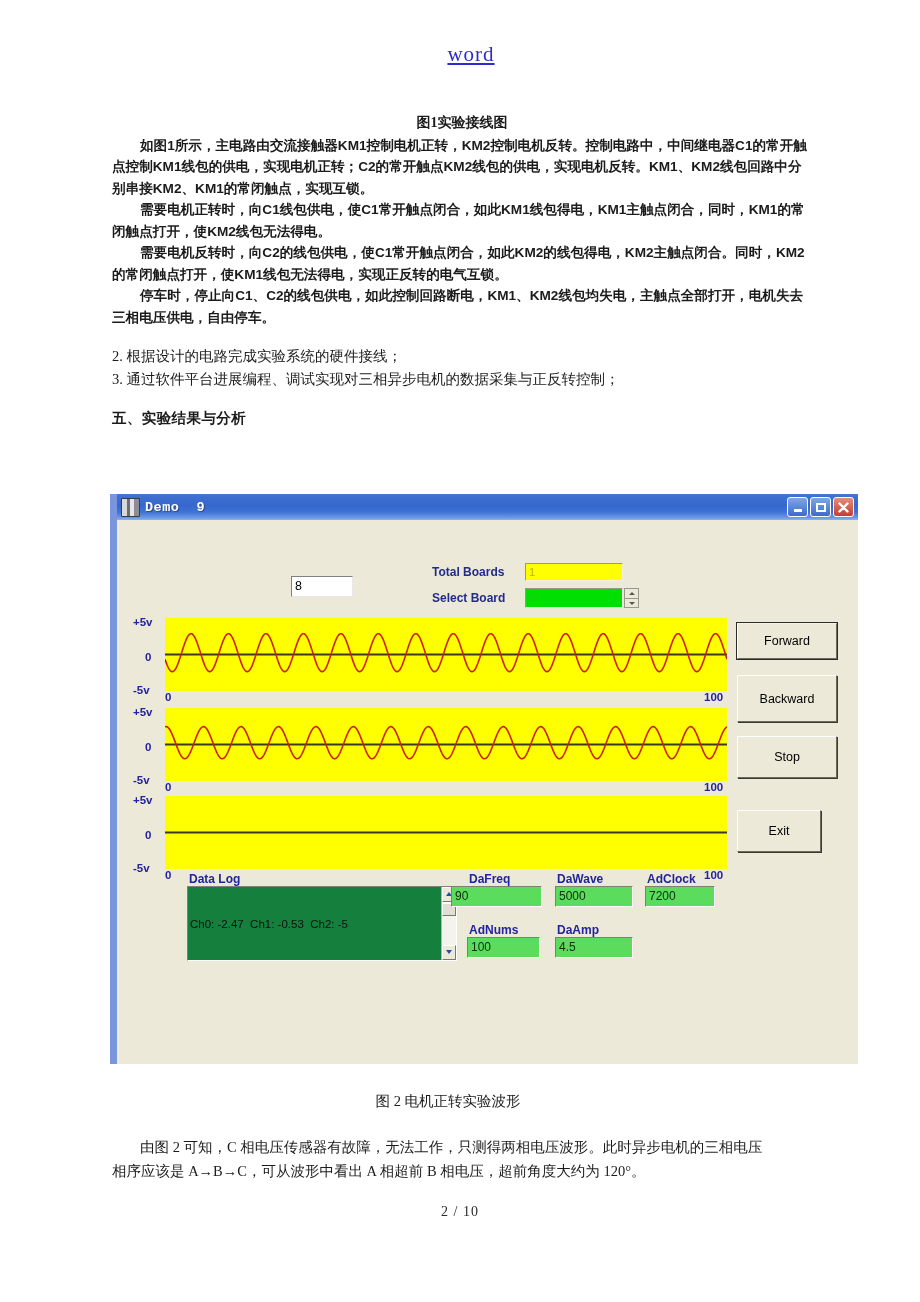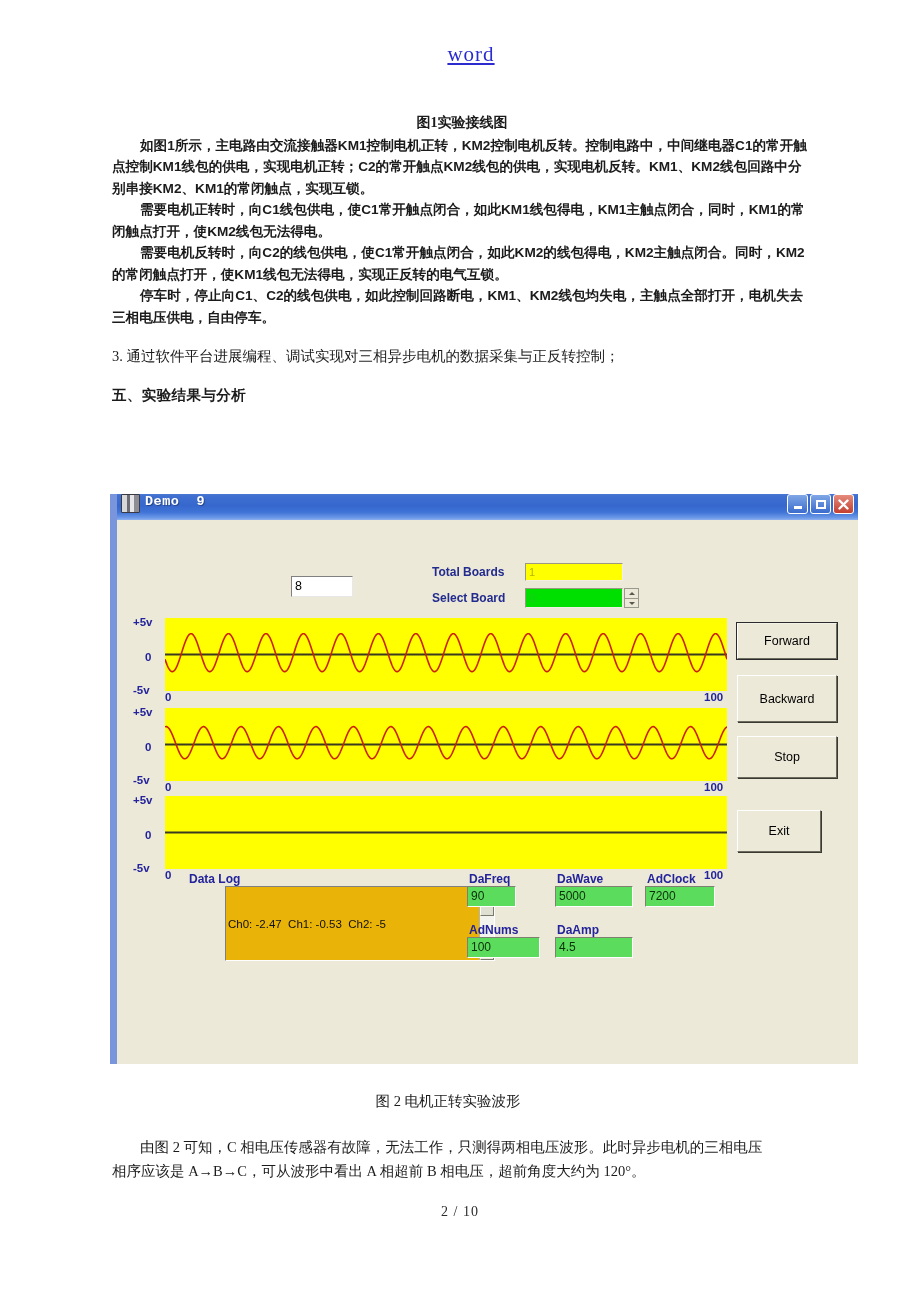--- a/index.html
+++ b/index.html
@@ -123,21 +123,21 @@
     overflow: hidden;
   }
 
   .titlebar {
     position: relative;
     height: 26px;
     background: linear-gradient(to bottom,
                 #4a78d4 0%, #3f6fd0 8%, #3667cd 45%,
                 #3f73d6 70%, #6d9ae8 92%, #8fb0ee 100%);
     display: flex;
-    align-items: flex-start;
+    align-items: center;
     padding: 0 2px 0 4px;
     box-sizing: border-box;
   }
   .tb-icon {
     width: 17px; height: 17px;
     margin-right: 5px;
     flex: 0 0 auto;
     position: relative;
     background: linear-gradient(to right, #d8d8d8 0 30%, #6c6c74 30% 48%, #e6e6ea 48% 72%, #8d8d96 72% 100%);
     border: 1px solid #3a3a46;
@@ -324,29 +324,28 @@
   .dl-label {
     position: absolute;
     font-family: "Liberation Sans", sans-serif;
     font-size: 12px;
     color: #23239c;
     font-weight: 600;
     white-space: nowrap;
   }
   .dl-box {
     position: absolute;
-    background: #eab308;
+    background: #15803d;
     border-top: 1px solid #808080;
     border-left: 1px solid #808080;
     border-right: 1px solid #ffffff;
     border-bottom: 1px solid #ffffff;
     box-sizing: border-box;
     overflow: hidden;
     display: flex;
-    margin-left: 38px;
   }
   .dl-list {
     flex: 1;
     padding: 1px 0 0 2px;
     font-family: "Liberation Sans", sans-serif;
     font-size: 11.5px;
     line-height: 14.4px;
     color: #101010;
     white-space: pre;
     overflow: hidden;
@@ -418,20 +417,21 @@
 
   <div class="watermark">word</div>
 
   <div class="doc-body">
     <div class="center-cap">图1实验接线图</div>
     <p class="p-ind">如图1所示，主电路由交流接触器KM1控制电机正转，KM2控制电机反转。控制电路中，中间继电器C1的常开触点控制KM1线包的供电，实现电机正转；C2的常开触点KM2线包的供电，实现电机反转。KM1、KM2线包回路中分别串接KM2、KM1的常闭触点，实现互锁。</p>
     <p class="p-ind">需要电机正转时，向C1线包供电，使C1常开触点闭合，如此KM1线包得电，KM1主触点闭合，同时，KM1的常闭触点打开，使KM2线包无法得电。</p>
     <p class="p-ind">需要电机反转时，向C2的线包供电，使C1常开触点闭合，如此KM2的线包得电，KM2主触点闭合。同时，KM2的常闭触点打开，使KM1线包无法得电，实现正反转的电气互锁。</p>
     <p class="p-ind">停车时，停止向C1、C2的线包供电，如此控制回路断电，KM1、KM2线包均失电，主触点全部打开，电机失去三相电压供电，自由停车。</p>
     <div class="spacer-md"></div>
+    <p class="list-line">2. 根据设计的电路完成实验系统的硬件接线；</p>
     <p class="list-line">3. 通过软件平台进展编程、调试实现对三相异步电机的数据采集与正反转控制；</p>
     <div class="spacer-md"></div>
     <p class="section-head">五、实验结果与分析</p>
   </div>
 
   <div class="app-shot">
 
     <div class="titlebar">
       <span class="tb-icon"></span>
       <span class="tb-title">Demo  9</span>
@@ -521,21 +521,21 @@
         </div>
         <div class="dl-scroll">
           <div class="sb-btn up"></div>
           <div class="sb-thumb"></div>
           <div class="sb-track"></div>
           <div class="sb-btn dn"></div>
         </div>
       </div>
 
       <span class="fld-label" style="left:352px; top:352px;">DaFreq</span>
-      <div class="fld-green" style="left:350px; top:366px; width:49px; height:21px;">90</div>
+      <div class="fld-green" style="left:334px; top:366px; width:91px; height:21px;">90</div>
 
       <span class="fld-label" style="left:440px; top:352px;">DaWave</span>
       <div class="fld-green" style="left:438px; top:366px; width:78px; height:21px;">5000</div>
 
       <span class="fld-label" style="left:530px; top:352px;">AdClock</span>
       <div class="fld-green" style="left:528px; top:366px; width:70px; height:21px;">7200</div>
 
       <span class="fld-label" style="left:352px; top:403px;">AdNums</span>
       <div class="fld-green" style="left:350px; top:417px; width:73px; height:21px;">100</div>
 

